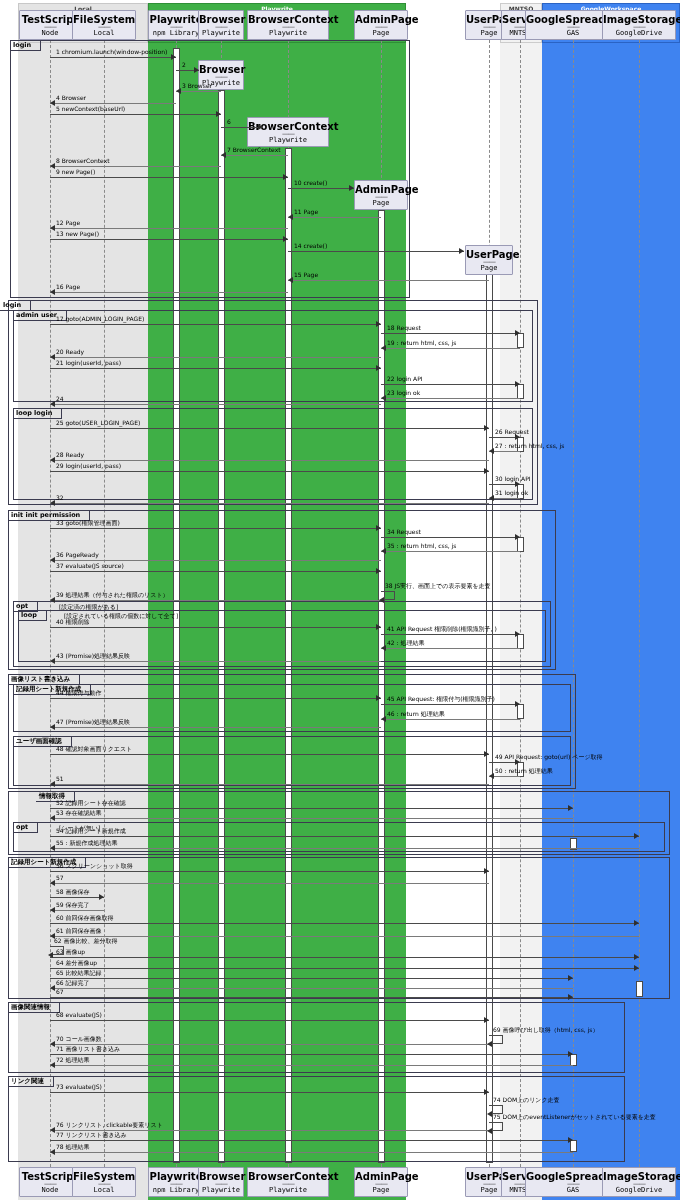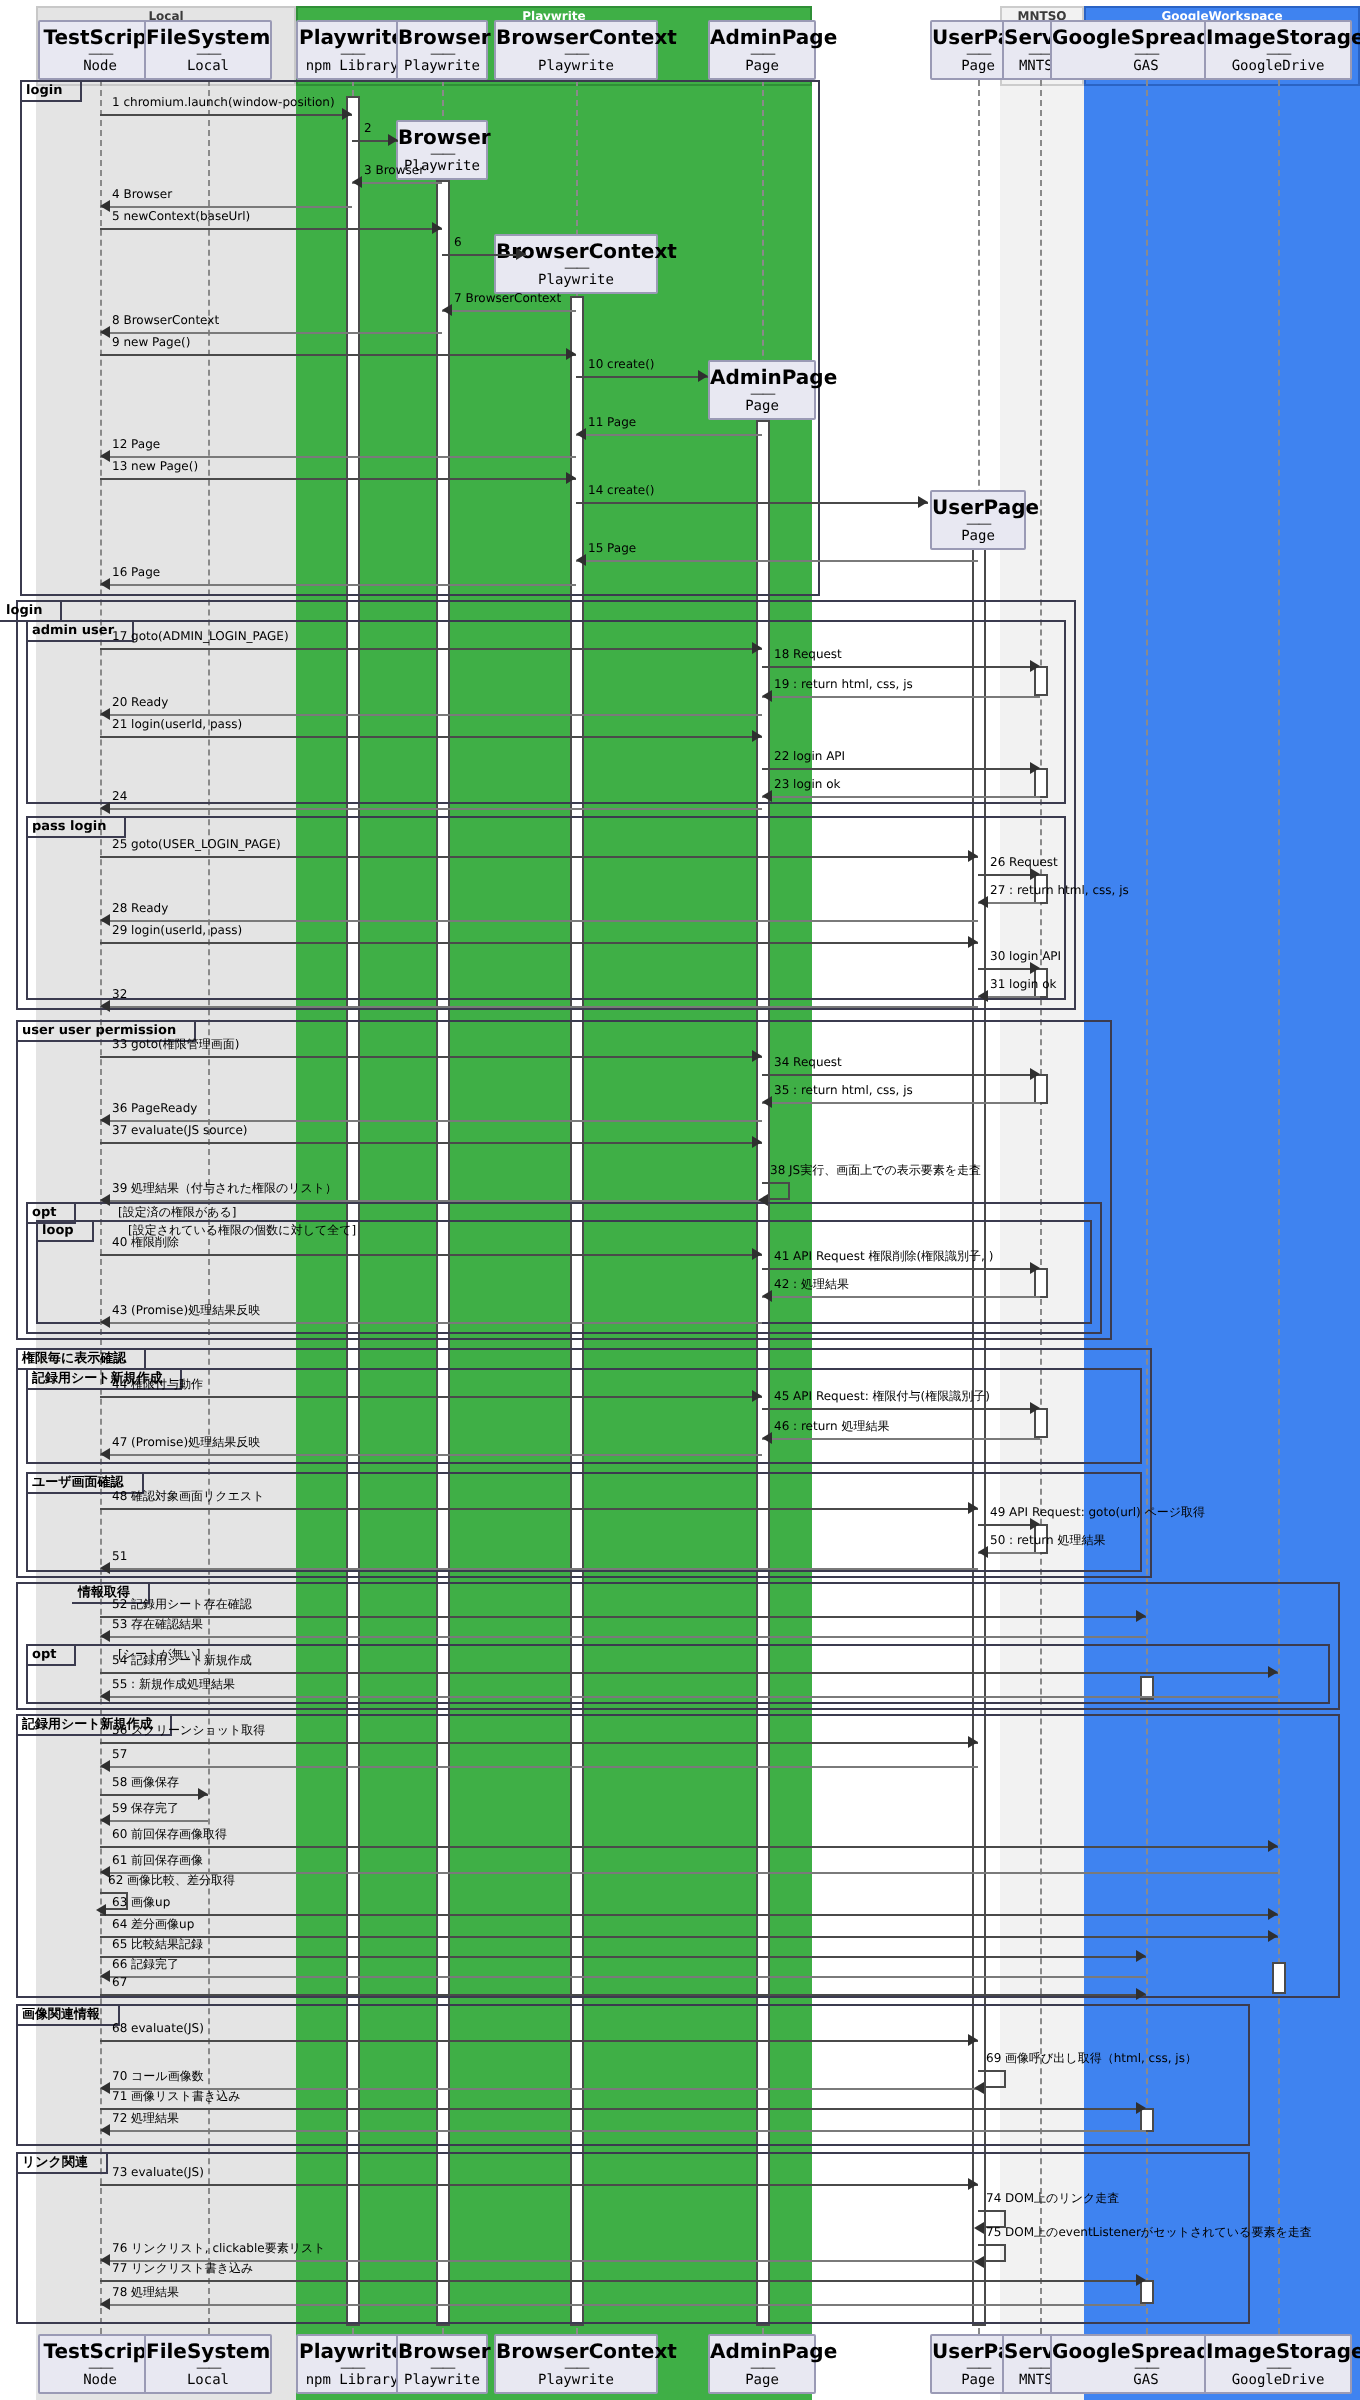--- a/index.html
+++ b/index.html
@@ -205,31 +205,31 @@
       <div class="psep">——</div>
       <div class="pstereo">Page</div>
     </div>
     <div class="frame" style="left:10px;top:40px;width:400px;height:258px;z-index:5;"></div>
     <div class="flabel" style="left:10px;top:40px;z-index:7;">login</div>
     <div class="frame" style="left:8px;top:300px;width:530px;height:205px;z-index:5;"></div>
     <div class="flabel" style="left:0;top:300px;z-index:7;">login</div>
     <div class="frame" style="left:13px;top:310px;width:520px;height:92px;z-index:5;"></div>
     <div class="flabel" style="left:13px;top:310px;z-index:7;">admin user</div>
     <div class="frame" style="left:13px;top:408px;width:520px;height:92px;z-index:5;"></div>
-    <div class="flabel" style="left:13px;top:408px;z-index:7;">pass login</div>
+    <div class="flabel" style="left:13px;top:408px;z-index:7;">loop login</div>
     <div class="frame" style="left:8px;top:510px;width:548px;height:160px;z-index:5;"></div>
-    <div class="flabel" style="left:8px;top:510px;z-index:7;">user user permission</div>
+    <div class="flabel" style="left:8px;top:510px;z-index:7;">init init permission</div>
     <div class="frame" style="left:13px;top:601px;width:538px;height:66px;z-index:5;"></div>
     <div class="flabel" style="left:13px;top:601px;z-index:7;">opt</div>
     <div class="fcond" style="left:59px;top:603px;z-index:7;">[設定済の権限がある]</div>
     <div class="frame" style="left:18px;top:610px;width:528px;height:52px;z-index:5;"></div>
     <div class="flabel" style="left:18px;top:610px;z-index:7;">loop</div>
     <div class="fcond" style="left:64px;top:612px;z-index:7;">[設定されている権限の個数に対して全て]</div>
     <div class="frame" style="left:8px;top:674px;width:568px;height:115px;z-index:5;"></div>
-    <div class="flabel" style="left:8px;top:674px;z-index:7;">権限毎に表示確認</div>
+    <div class="flabel" style="left:8px;top:674px;z-index:7;">画像リスト書き込み</div>
     <div class="frame" style="left:13px;top:684px;width:558px;height:48px;z-index:5;"></div>
     <div class="flabel" style="left:13px;top:684px;z-index:7;">記録用シート新規作成</div>
     <div class="frame" style="left:13px;top:736px;width:558px;height:50px;z-index:5;"></div>
     <div class="flabel" style="left:13px;top:736px;z-index:7;">ユーザ画面確認</div>
     <div class="frame" style="left:8px;top:791px;width:662px;height:64px;z-index:5;"></div>
     <div class="flabel" style="left:8px;top:791px;z-index:7;margin-left:28px;">情報取得</div>
     <div class="frame" style="left:13px;top:822px;width:652px;height:30px;z-index:5;"></div>
     <div class="flabel" style="left:13px;top:822px;z-index:7;">opt</div>
     <div class="fcond" style="left:59px;top:824px;z-index:7;">[シートが無い]</div>
     <div class="frame" style="left:8px;top:857px;width:662px;height:142px;z-index:5;"></div>

